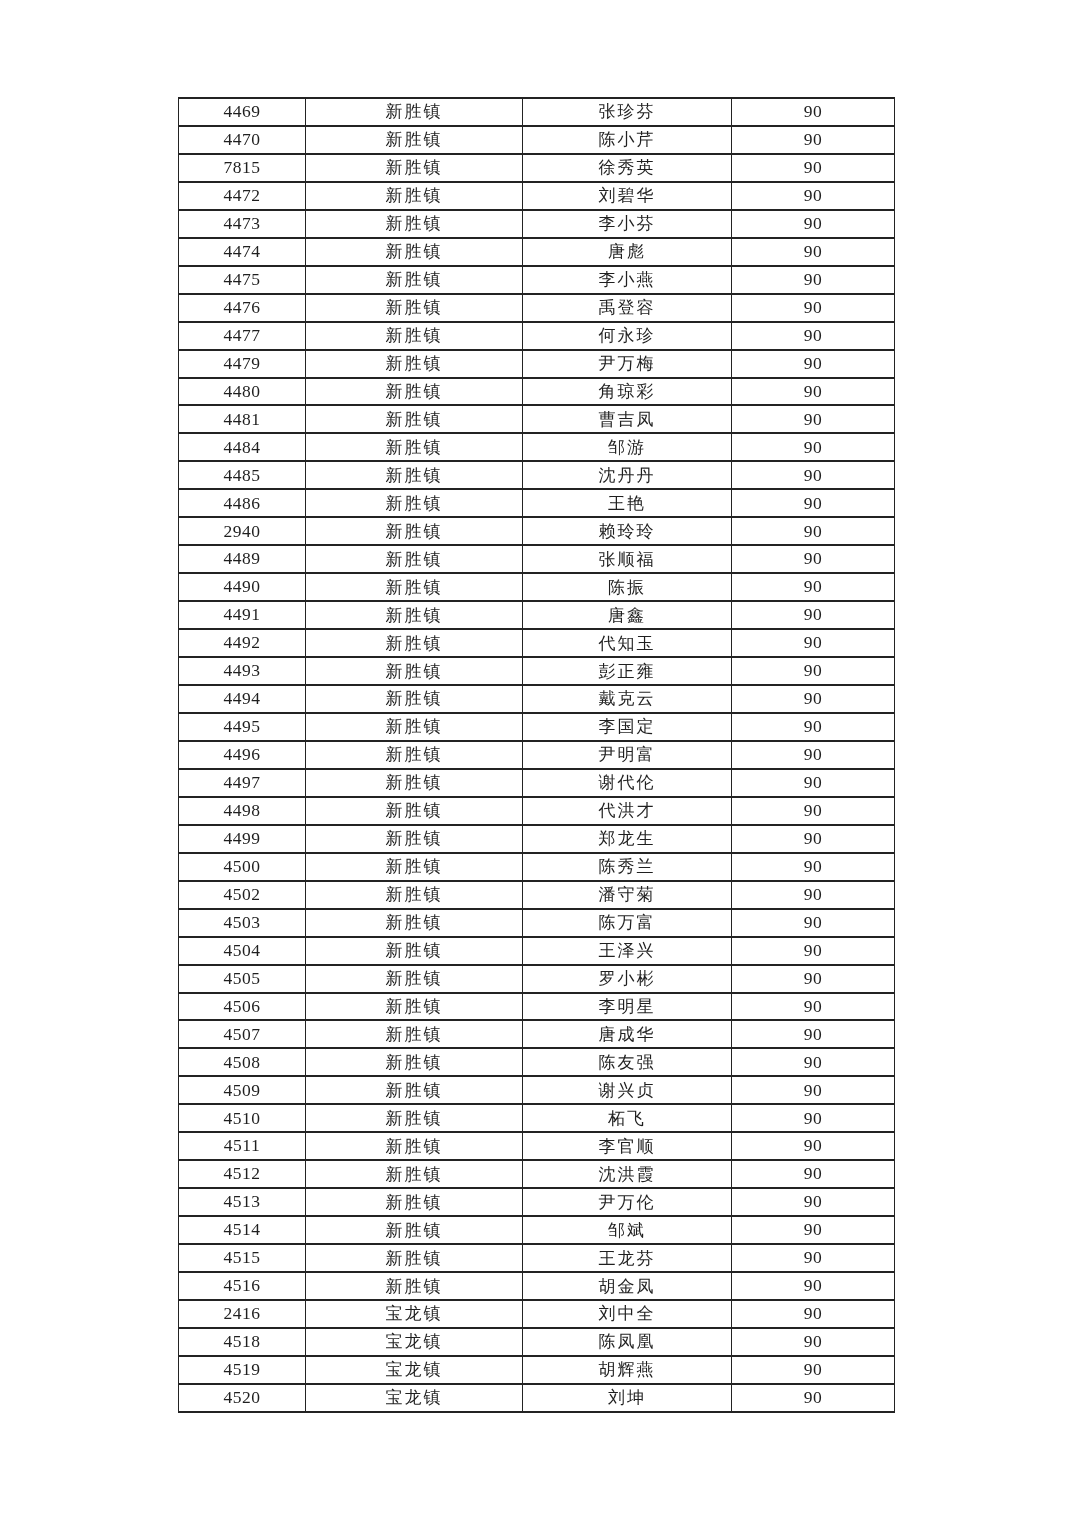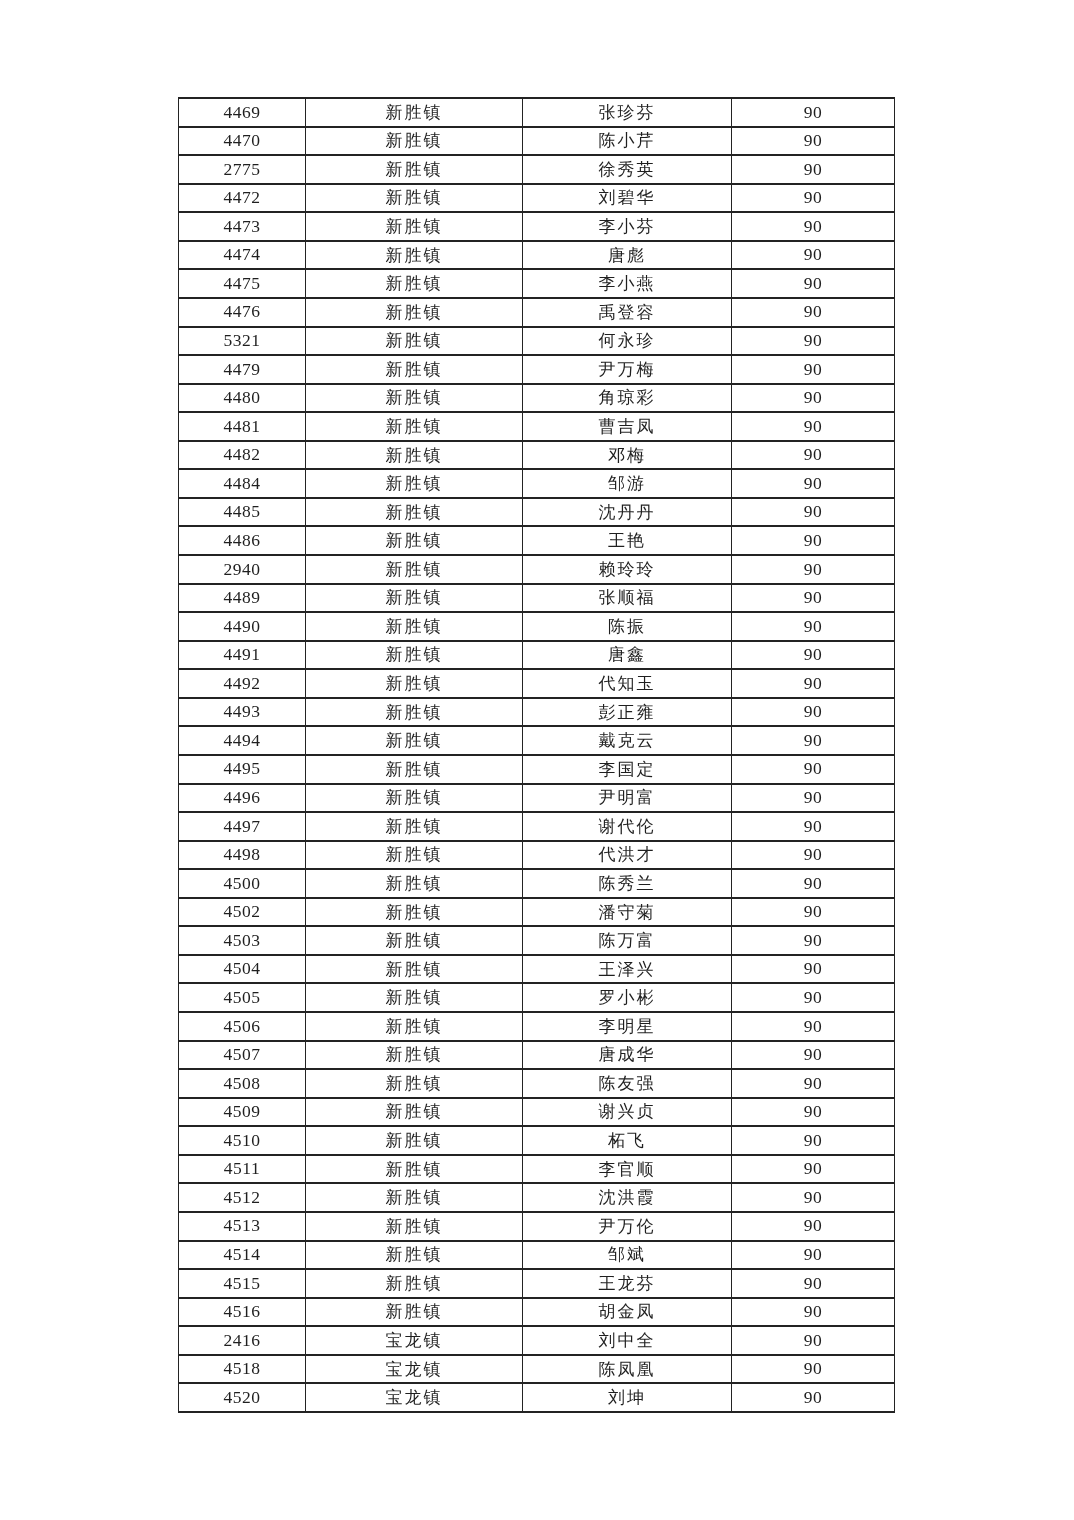--- a/index.html
+++ b/index.html
@@ -70,21 +70,21 @@
           <td class="col-name">张珍芬</td>
           <td class="col-score">90</td>
         </tr>
         <tr>
           <td class="col-serial">4470</td>
           <td class="col-town">新胜镇</td>
           <td class="col-name">陈小芹</td>
           <td class="col-score">90</td>
         </tr>
         <tr>
-          <td class="col-serial">2775</td>
+          <td class="col-serial">7815</td>
           <td class="col-town">新胜镇</td>
           <td class="col-name">徐秀英</td>
           <td class="col-score">90</td>
         </tr>
         <tr>
           <td class="col-serial">4472</td>
           <td class="col-town">新胜镇</td>
           <td class="col-name">刘碧华</td>
           <td class="col-score">90</td>
         </tr>
@@ -106,21 +106,21 @@
           <td class="col-name">李小燕</td>
           <td class="col-score">90</td>
         </tr>
         <tr>
           <td class="col-serial">4476</td>
           <td class="col-town">新胜镇</td>
           <td class="col-name">禹登容</td>
           <td class="col-score">90</td>
         </tr>
         <tr>
-          <td class="col-serial">5321</td>
+          <td class="col-serial">4477</td>
           <td class="col-town">新胜镇</td>
           <td class="col-name">何永珍</td>
           <td class="col-score">90</td>
         </tr>
         <tr>
           <td class="col-serial">4479</td>
           <td class="col-town">新胜镇</td>
           <td class="col-name">尹万梅</td>
           <td class="col-score">90</td>
         </tr>
@@ -130,26 +130,20 @@
           <td class="col-name">角琼彩</td>
           <td class="col-score">90</td>
         </tr>
         <tr>
           <td class="col-serial">4481</td>
           <td class="col-town">新胜镇</td>
           <td class="col-name">曹吉凤</td>
           <td class="col-score">90</td>
         </tr>
         <tr>
-          <td class="col-serial">4482</td>
-          <td class="col-town">新胜镇</td>
-          <td class="col-name">邓梅</td>
-          <td class="col-score">90</td>
-        </tr>
-        <tr>
           <td class="col-serial">4484</td>
           <td class="col-town">新胜镇</td>
           <td class="col-name">邹游</td>
           <td class="col-score">90</td>
         </tr>
         <tr>
           <td class="col-serial">4485</td>
           <td class="col-town">新胜镇</td>
           <td class="col-name">沈丹丹</td>
           <td class="col-score">90</td>
@@ -217,20 +211,26 @@
         <tr>
           <td class="col-serial">4497</td>
           <td class="col-town">新胜镇</td>
           <td class="col-name">谢代伦</td>
           <td class="col-score">90</td>
         </tr>
         <tr>
           <td class="col-serial">4498</td>
           <td class="col-town">新胜镇</td>
           <td class="col-name">代洪才</td>
+          <td class="col-score">90</td>
+        </tr>
+        <tr>
+          <td class="col-serial">4499</td>
+          <td class="col-town">新胜镇</td>
+          <td class="col-name">郑龙生</td>
           <td class="col-score">90</td>
         </tr>
         <tr>
           <td class="col-serial">4500</td>
           <td class="col-town">新胜镇</td>
           <td class="col-name">陈秀兰</td>
           <td class="col-score">90</td>
         </tr>
         <tr>
           <td class="col-serial">4502</td>
@@ -325,20 +325,26 @@
         <tr>
           <td class="col-serial">2416</td>
           <td class="col-town">宝龙镇</td>
           <td class="col-name">刘中全</td>
           <td class="col-score">90</td>
         </tr>
         <tr>
           <td class="col-serial">4518</td>
           <td class="col-town">宝龙镇</td>
           <td class="col-name">陈凤凰</td>
+          <td class="col-score">90</td>
+        </tr>
+        <tr>
+          <td class="col-serial">4519</td>
+          <td class="col-town">宝龙镇</td>
+          <td class="col-name">胡辉燕</td>
           <td class="col-score">90</td>
         </tr>
         <tr>
           <td class="col-serial">4520</td>
           <td class="col-town">宝龙镇</td>
           <td class="col-name">刘坤</td>
           <td class="col-score">90</td>
         </tr>
       </tbody>
   </table>

